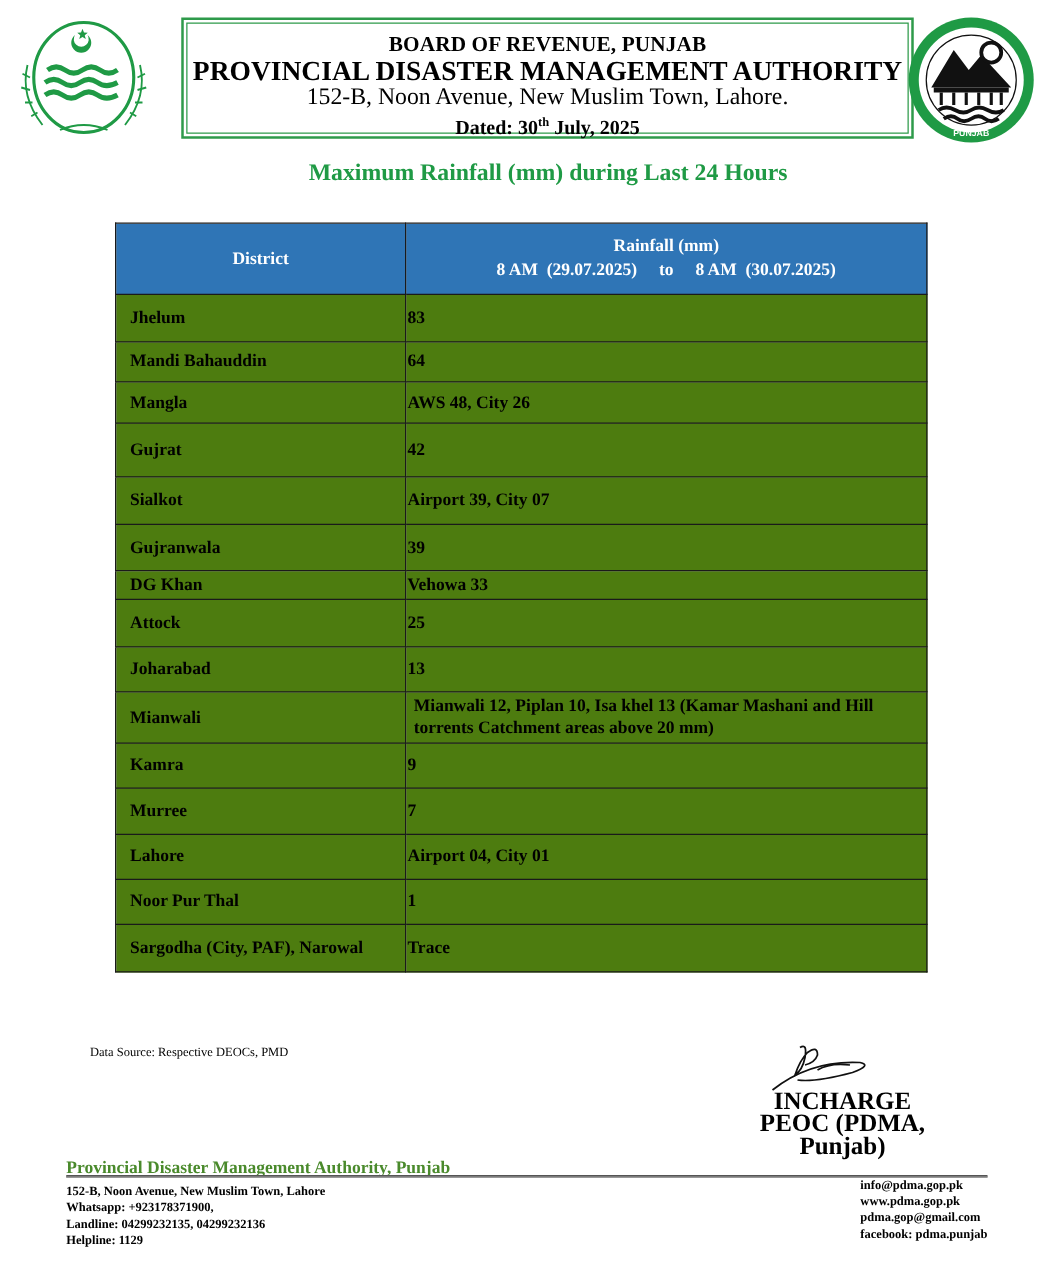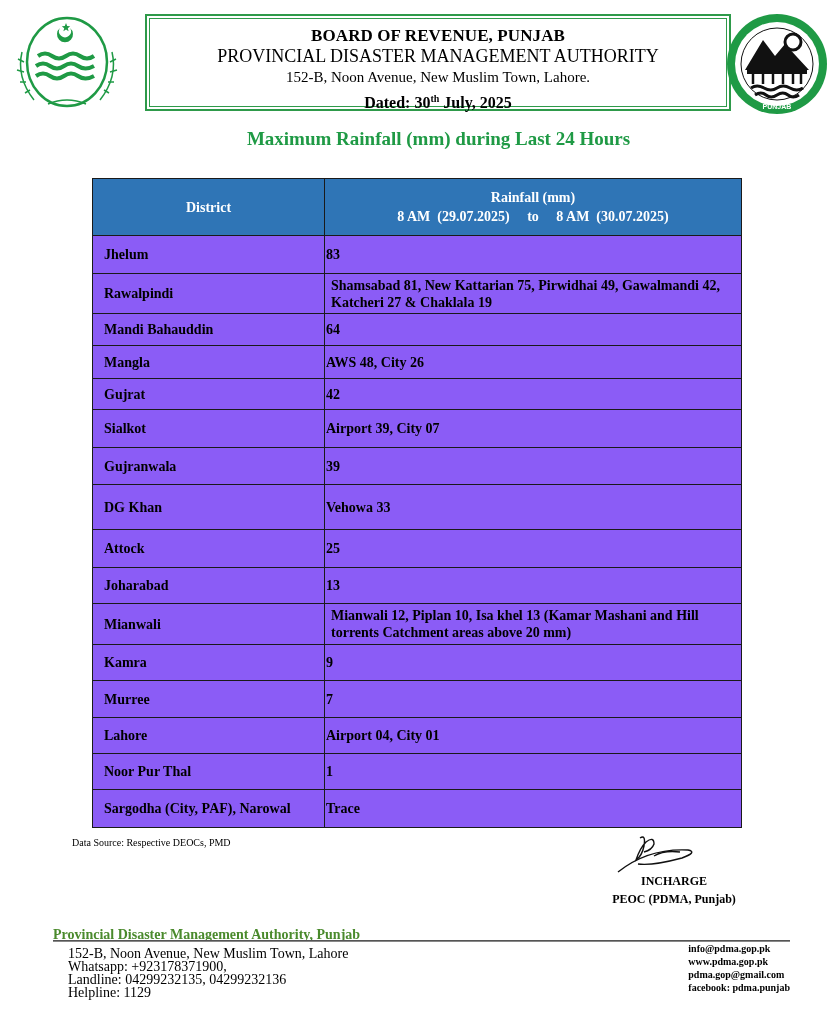--- a/index.html
+++ b/index.html
@@ -2,38 +2,38 @@
 <html><head>
 <meta charset="utf-8">
 <style>
   html, body { margin:0; padding:0; background:#ffffff; }
   body { width:835px; height:1012px; position:relative; overflow:hidden; font-family:"Liberation Serif", serif; color:#000; }
   .logo-left { position:absolute; left:8px; top:12px; width:118px; height:100px; }
   .logo-right { position:absolute; left:725px; top:12px; width:105px; height:105px; }
   .header-box { position:absolute; left:145px; top:14px; width:586px; height:97px; border:2px solid #2e9a4a; box-sizing:border-box; padding:2px; }
   .header-inner { border:1px solid #2e9a4a; height:100%; box-sizing:border-box; text-align:center; padding-top:6px; }
   .h1 { font-weight:bold; font-size:17px; line-height:21px; letter-spacing:0.1px; }
-  .h2 { font-weight:normal; font-size:18px; line-height:21px; }
-  .h3 { font-size:15px; line-height:21px; }
+  .h2 { font-weight:bold; font-size:22px; line-height:21px; }
+  .h3 { font-size:19px; line-height:21px; }
   .h4 { font-weight:bold; font-size:16px; line-height:21px; }
   .h4 sup { font-size:10px; }
   .title { position:absolute; left:0; width:877px; top:128px; text-align:center; color:#1f9a45; font-weight:bold; font-size:19px; }
   table.rain { position:absolute; left:92px; top:178px; width:650px; border-collapse:collapse; font-size:14px; }
   table.rain th { background:#2f75b6; color:#fff; font-weight:bold; border:1px solid #1a1a1a; height:54px; font-size:14px; line-height:19px; }
   table.rain th.c1 { width:229px; }
-  table.rain td { background:#8b5cf6; border:1px solid #1a1a1a; font-weight:bold; line-height:17px; }
+  table.rain td { background:#4d7c0f; border:1px solid #1a1a1a; font-weight:bold; line-height:17px; }
   table.rain td.d { padding-left:11px; text-align:left; }
   table.rain td.v { text-align:left; }
   .src { position:absolute; left:72px; top:837px; font-size:10px; font-weight:normal; }
   .sign { position:absolute; left:610px; top:832px; width:100px; height:44px; }
-  .incharge { position:absolute; left:590px; top:872px; width:180px; text-align:center; font-weight:bold; font-size:12px; line-height:18px; }
+  .incharge { position:absolute; left:590px; top:872px; width:180px; text-align:center; font-weight:bold; font-size:20px; line-height:18px; }
   .incharge .l1 { margin-left:-50px; }
   .footer-org { position:absolute; left:53px; top:927px; color:#4a8a2c; font-size:14px; font-weight:bold; }
   .footer-line { position:absolute; left:53px; top:940px; width:737px; height:1px; background:#555; border-bottom:1px solid #888; }
-  .footer-left { position:absolute; left:68px; top:947px; font-size:14px; font-weight:normal; line-height:13px; }
+  .footer-left { position:absolute; left:53px; top:947px; font-size:10px; font-weight:bold; line-height:13px; }
   .footer-right { position:absolute; right:45px; top:942px; font-size:10px; font-weight:bold; line-height:13px; text-align:left; }
 </style>
 </head>
 <body>
 
 <svg class="logo-left" viewBox="0 0 118 100">
   <g fill="none" stroke="#1f9a45" stroke-width="2.5">
     <ellipse cx="59" cy="50" rx="40" ry="44"></ellipse>
   </g>
   <path d="M52 16 a8 8 0 1 0 10 0 a6 6 0 1 1 -10 0z" fill="#1f9a45"></path>
@@ -93,45 +93,41 @@
         <div>Rainfall (mm)</div>
         <div style="white-space:pre">8 AM  (29.07.2025)     to     8 AM  (30.07.2025)</div>
       </th>
     </tr>
   </thead>
   <tbody id="rain-body">
       <tr style="height: 38px;">
         <td class="d">Jhelum</td>
         <td class="v">83</td>
       </tr>
-      <tr style="height: 40px;">
-        <td class="d">Rawalpindi</td>
-        <td class="v" style="padding: 0px 6px;">Shamsabad 81, New Kattarian 75, Pirwidhai 49, Gawalmandi 42, Katcheri 27 &amp; Chaklala 19</td>
-      </tr>
       <tr style="height: 32px;">
         <td class="d">Mandi Bahauddin</td>
         <td class="v">64</td>
       </tr>
       <tr style="height: 33px;">
         <td class="d">Mangla</td>
         <td class="v">AWS 48, City 26</td>
       </tr>
-      <tr style="height: 31px;">
+      <tr style="height: 43px;">
         <td class="d">Gujrat</td>
         <td class="v">42</td>
       </tr>
       <tr style="height: 38px;">
         <td class="d">Sialkot</td>
         <td class="v">Airport 39, City 07</td>
       </tr>
       <tr style="height: 37px;">
         <td class="d">Gujranwala</td>
         <td class="v">39</td>
       </tr>
-      <tr style="height: 45px;">
+      <tr style="height: 23px;">
         <td class="d">DG Khan</td>
         <td class="v">Vehowa 33</td>
       </tr>
       <tr style="height: 38px;">
         <td class="d">Attock</td>
         <td class="v">25</td>
       </tr>
       <tr style="height: 36px;">
         <td class="d">Joharabad</td>
         <td class="v">13</td>

